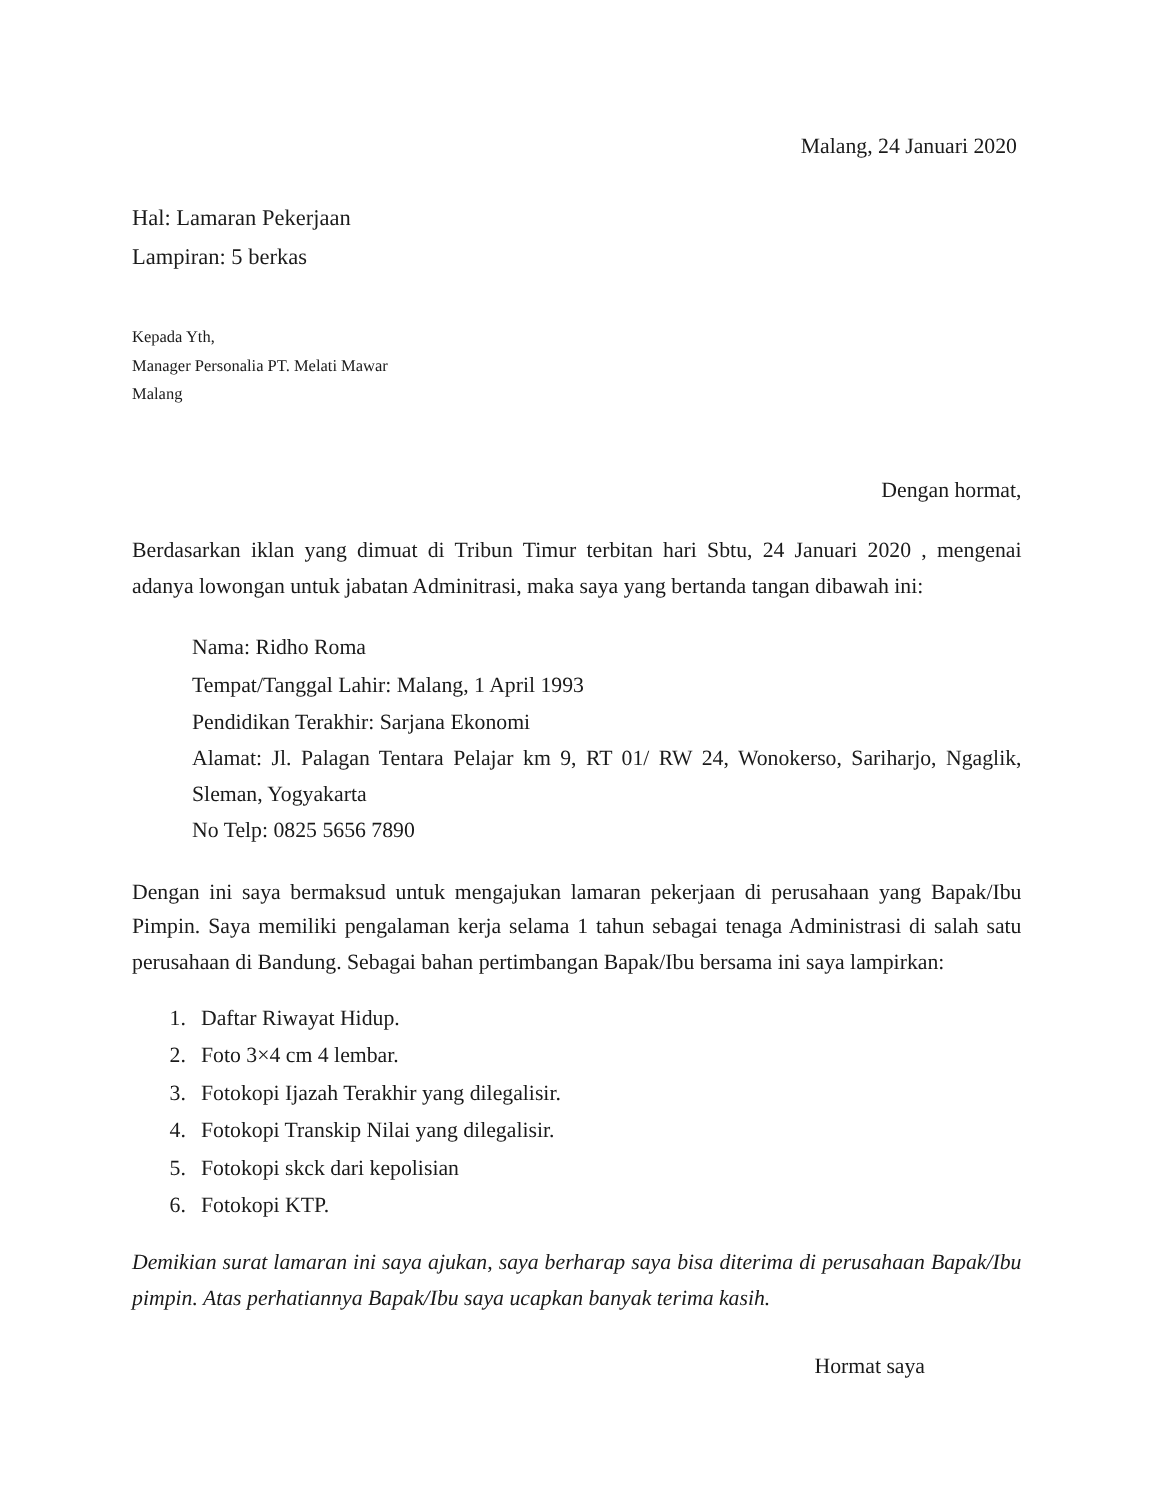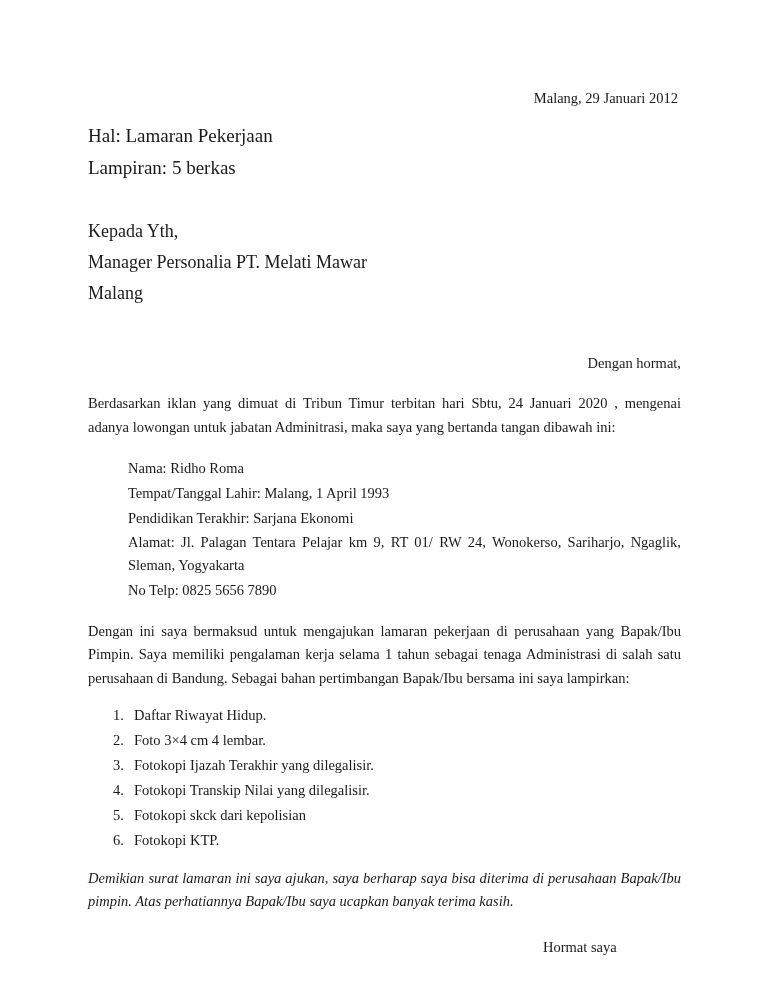--- a/index.html
+++ b/index.html
@@ -26,27 +26,27 @@
     width: 593px;
   }
   .date-line {
     text-align: right;
     font-size: 14.5px;
     line-height: 1.5;
     padding-top: 88px;
   }
   .date-line span { padding-right: 3px; }
   .subject-block {
-    margin-top: 10px;
-    font-size: 19px;
+    margin-top: 24px;
+    font-size: 15px;
     line-height: 1.72;
   }
   .recipient-block {
     margin-top: 31px;
-    font-size: 18px;
+    font-size: 11px;
     line-height: 1.72;
   }
   .salutation {
     margin-top: 43px;
     font-size: 14.5px;
     line-height: 1.6;
     text-align: right;
   }
   .para {
     font-size: 14.5px;
@@ -104,21 +104,21 @@
     height: 54px;
   }
 </style>
 </head>
 <body>
 
 <div class="page">
   <div class="content">
 
     <div class="date-line">
-      <span>Malang, 29 Januari 2012</span>
+      <span>Malang, 24 Januari 2020</span>
     </div>
 
     <div class="subject-block">
       <div>Hal: Lamaran Pekerjaan</div>
       <div>Lampiran: 5 berkas</div>
     </div>
 
     <div class="recipient-block">
       <div>Kepada Yth,</div>
       <div>Manager Personalia PT. Melati Mawar</div>

